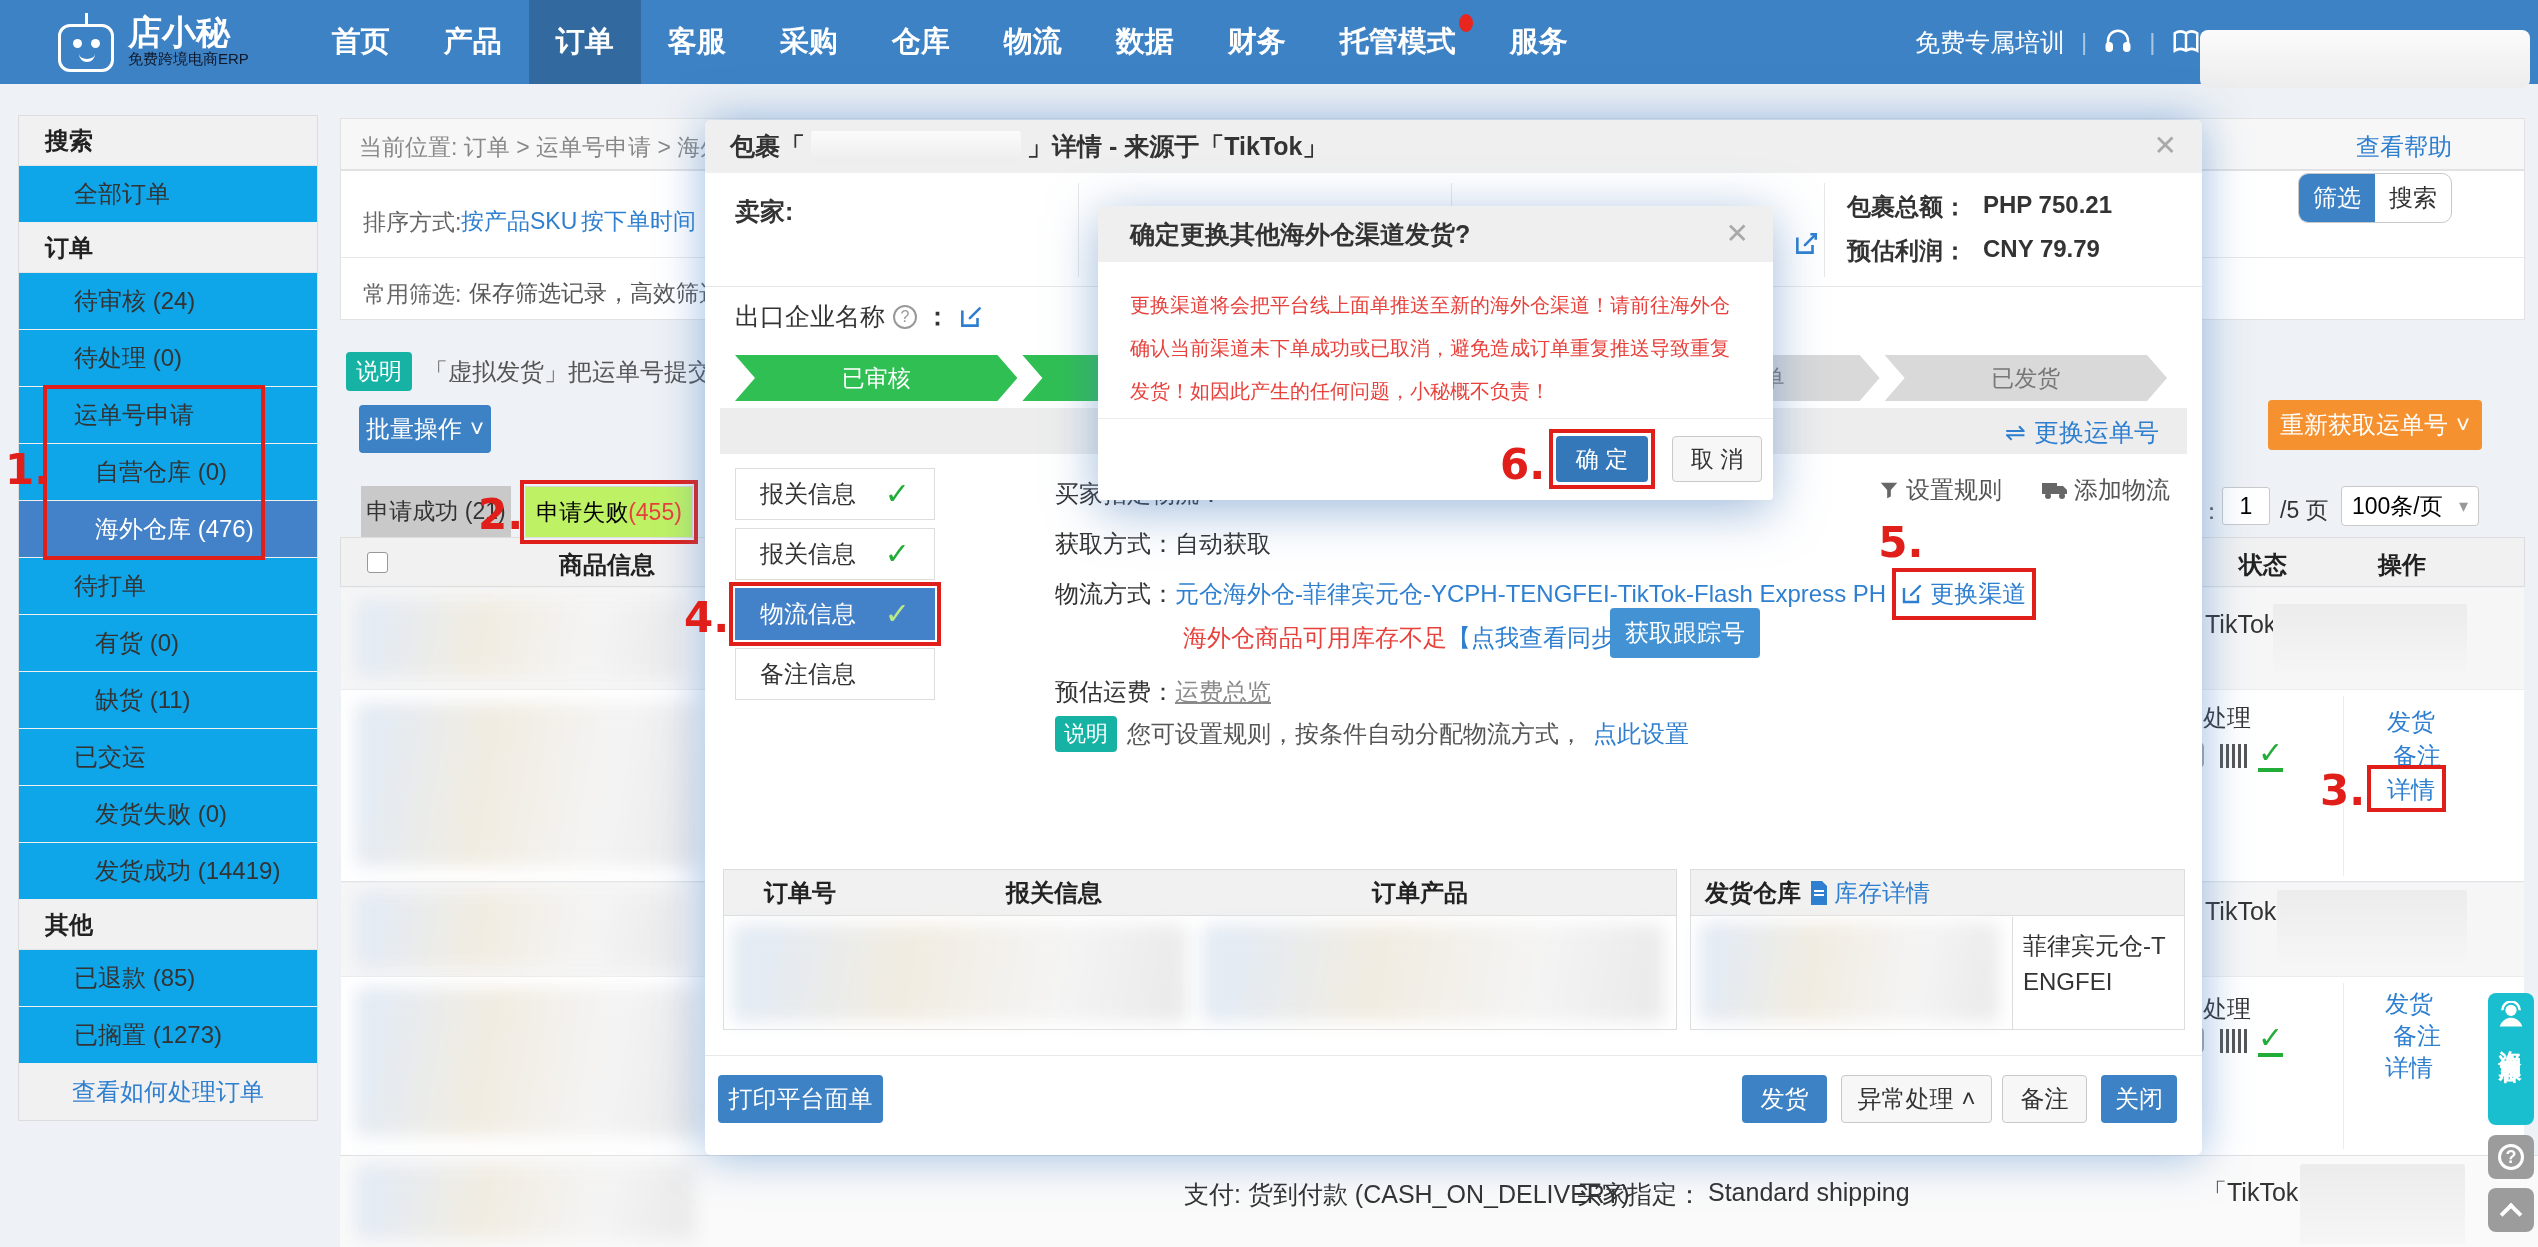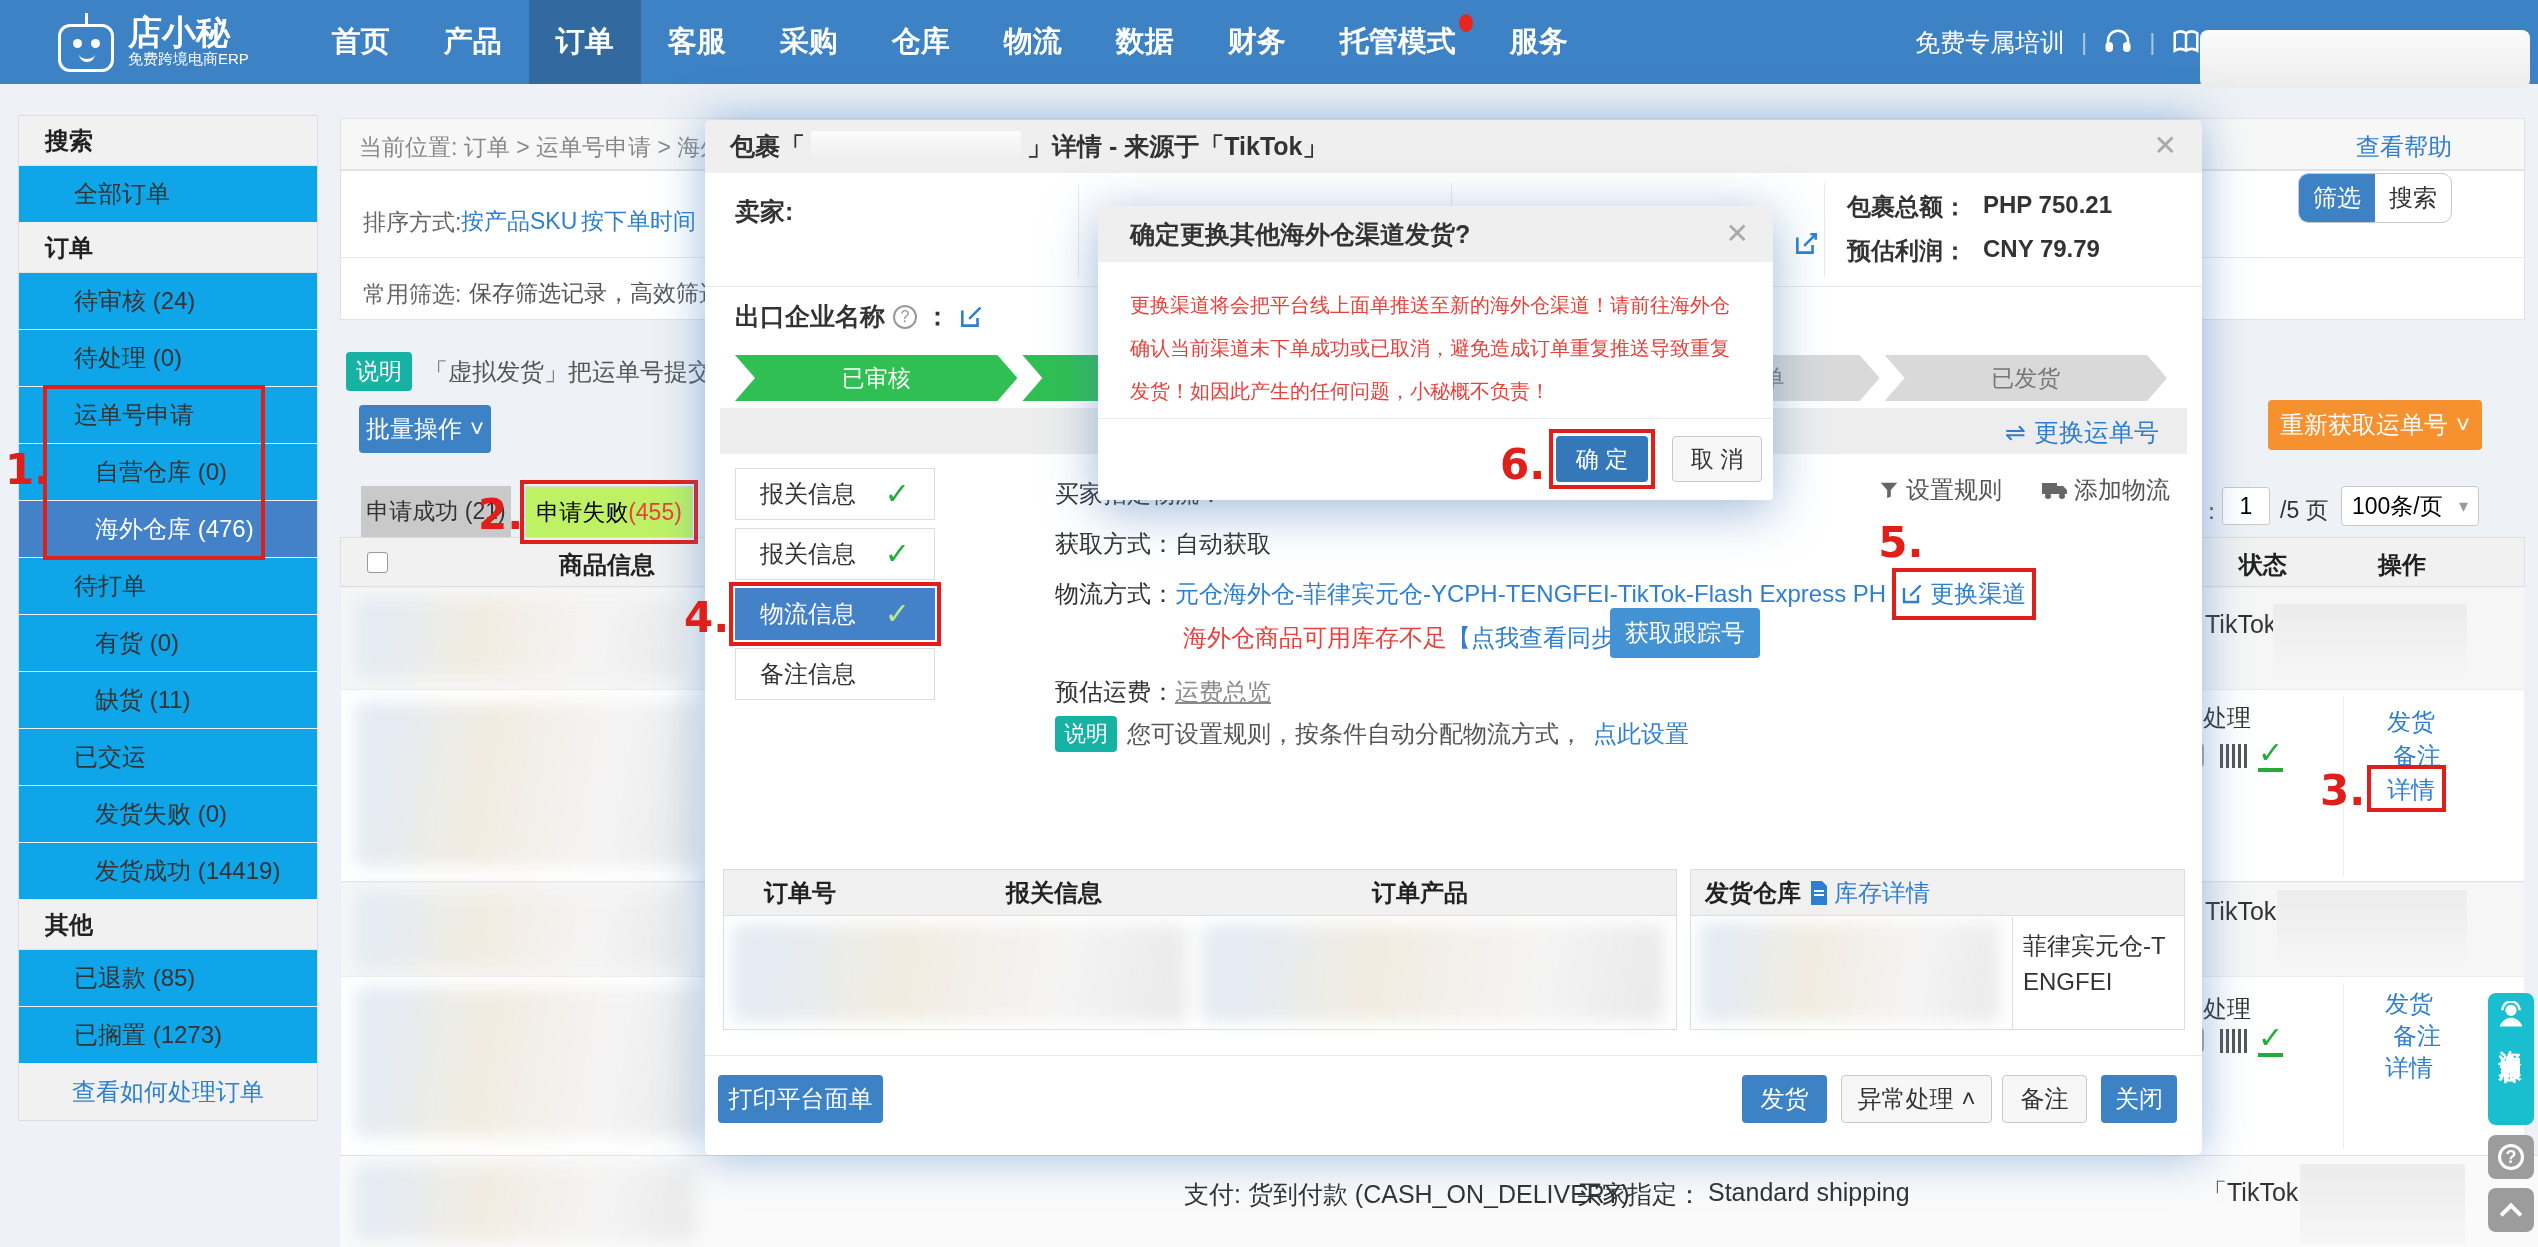--- a/index.html
+++ b/index.html
@@ -74,21 +74,21 @@
 
   <header class="nav">
     <div class="flex" style="margin-left:58px;gap:14px">
       <div class="robot">
           <i style="left:12px"></i>
           <i style="left:30px"></i>
           <u></u>
         </div>
       <div>
         <div style="color:#fff;font-size:34px;font-weight:700;line-height:1.05">店小秘</div>
-        <div style="color:#ffffff;font-size:15px">免费跨境电商ERP</div>
+        <div style="color:#0f172a;font-size:15px">免费跨境电商ERP</div>
       </div>
     </div>
     <nav class="flex" style="margin-left:56px">
       <div class="nav-item">
           <span>首页</span>
         </div>
       <div class="nav-item">
           <span>产品</span>
         </div>
       <div class="nav-item active">
@@ -336,21 +336,21 @@
             <path d="m16 3 5 0 0 5" fill="none"></path>
           </svg>
         </span>
       <span class="abs bold" style="left:1142px;top:18px;font-size:24px;color:#333">包裹总额：</span>
       <span class="abs bold" style="left:1278px;top:18px;font-size:24px;color:#333">PHP 750.21</span>
       <span class="abs bold" style="left:1142px;top:62px;font-size:24px;color:#333">预估利润：</span>
       <span class="abs bold" style="left:1278px;top:62px;font-size:24px;color:#333">CNY 79.79</span>
     </div>
 
     <div class="abs flex" style="left:30px;top:180px;gap:8px">
-      <span style="font-size:25px;font-weight:700;color:#333">出口企业名称</span>
+      <span style="font-size:25px;font-weight:400;color:#333">出口企业名称</span>
       <span style="width:24px;height:24px;border:2px solid #999;border-radius:50%;color:#999;font-size:16px;display:inline-flex;align-items:center;justify-content:center">?</span>
       <span style="font-size:25px;font-weight:700;color:#333">：</span>
       <span>
           <svg width="26" height="26" viewBox="0 0 24 24" fill="none" stroke="#2e7fd0" stroke-width="2.4">
             <path d="M4 6v14h14v-7"></path>
             <path d="M20 4 11 13" stroke-linecap="round"></path>
           </svg>
         </span>
     </div>
 

